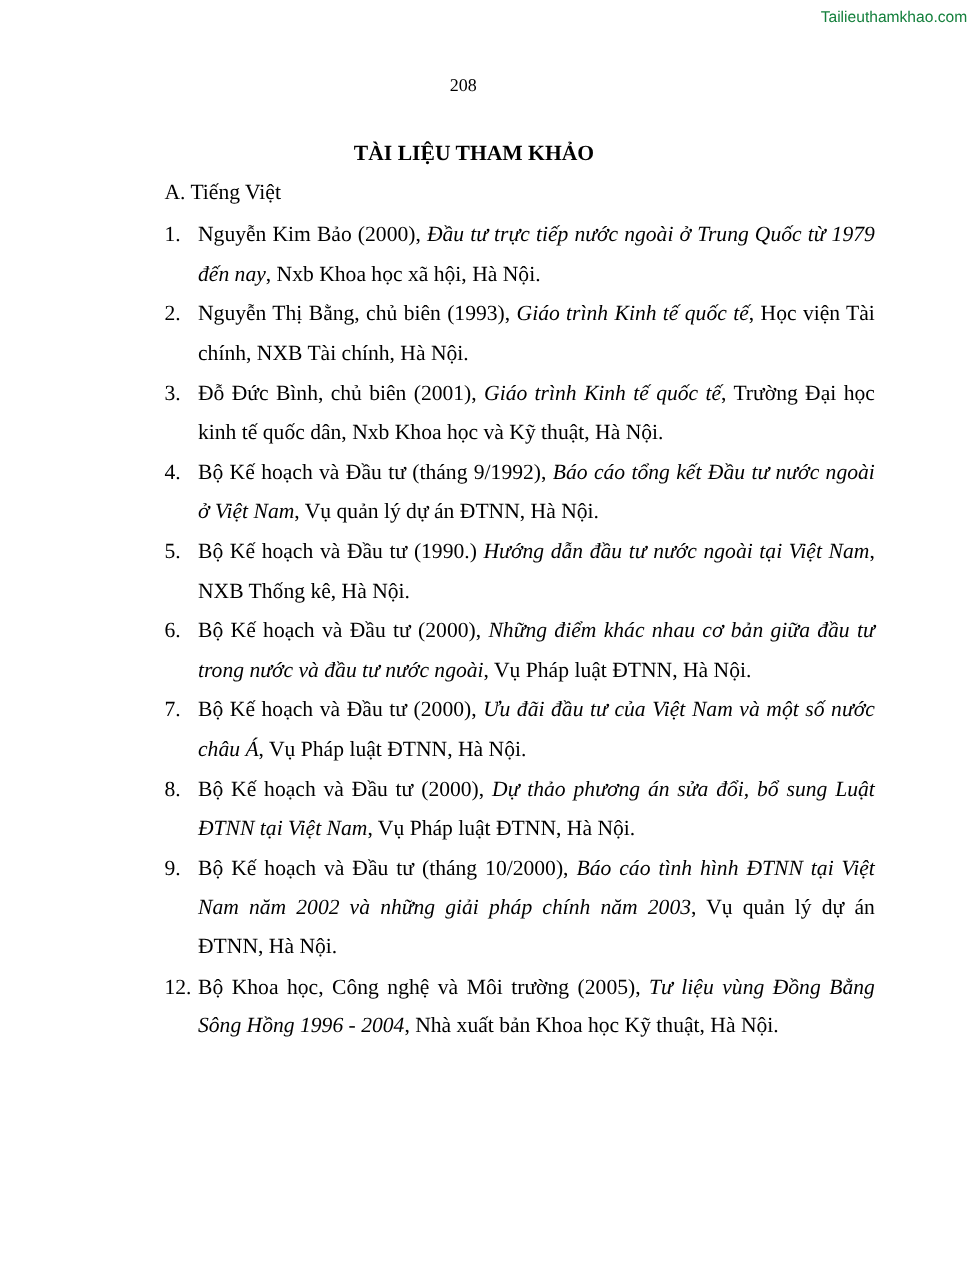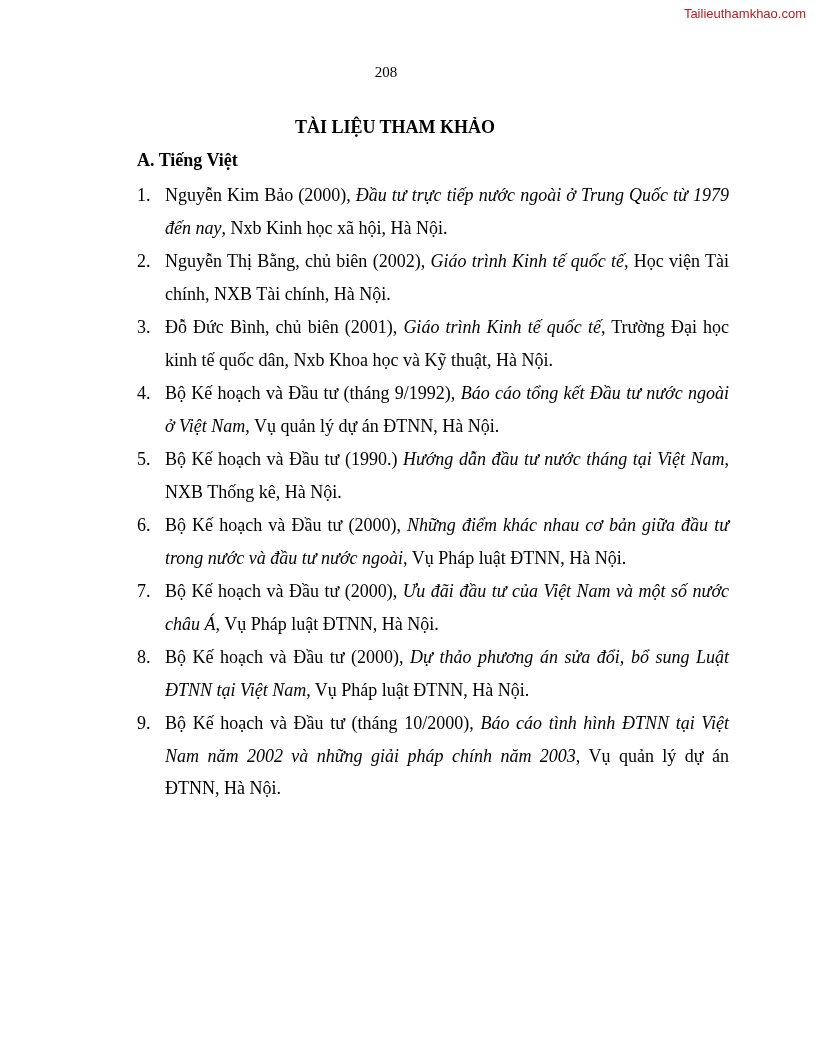--- a/index.html
+++ b/index.html
@@ -4,53 +4,54 @@
 <style>
   html, body { margin: 0; padding: 0; background: #ffffff; }
   body {
     width: 816px; height: 1056px; position: relative; overflow: hidden;
     font-family: "Liberation Serif", "DejaVu Serif", serif;
     color: #000;
   }
   .watermark {
     position: absolute; top: 6px; right: 10px;
     font-family: "Liberation Sans", "DejaVu Sans", sans-serif;
-    font-size: 13px; color: #b91c1c; letter-spacing: 0;
+    font-size: 13px; color: #15803d; letter-spacing: 0;
   }
   .page-number {
     position: absolute; top: 64px; left: 0; width: 772px; text-align: center;
     font-size: 15px;
   }
   .title {
     position: absolute; top: 117px; left: 0; width: 740px; text-align: center;
     font-size: 18px; font-weight: bold; padding-left: 50px; box-sizing: border-box;
   }
   .section-heading {
     position: absolute; top: 150px; left: 137px;
-    font-size: 18px; font-weight: bold;
+    font-size: 18px; font-weight: normal;
   }
   .refs { position: absolute; left: 137px; width: 592px; top: 179px; }
   .ref {
     position: relative; padding-left: 28px; font-size: 18px; line-height: 32.5px;
     text-align: justify; margin-bottom: 1px;
   }
   .ref .num { position: absolute; left: 0; top: 0; }
   .ref i { font-style: italic; }
 </style>
 </head>
 <body>
 
 <div class="watermark">Tailieuthamkhao.com</div>
 <div class="page-number">208</div>
 <div class="title">TÀI LIỆU THAM KHẢO</div>
 <div class="section-heading">A. Tiếng Việt</div>
 
 <div class="refs">
-  <div class="ref"><span class="num">1.</span><span>Nguyễn Kim Bảo (2000), </span><i>Đầu tư trực tiếp nước ngoài ở Trung Quốc từ 1979 đến nay</i><span>, Nxb Kinh học xã hội, Hà Nội.</span></div>
-  <div class="ref"><span class="num">2.</span><span>Nguyễn Thị Bằng, chủ biên (2002), </span><i>Giáo trình Kinh tế quốc tế</i><span>, Học viện Tài chính, NXB Tài chính, Hà Nội.</span></div>
+  <div class="ref"><span class="num">1.</span><span>Nguyễn Kim Bảo (2000), </span><i>Đầu tư trực tiếp nước ngoài ở Trung Quốc từ 1979 đến nay</i><span>, Nxb Khoa học xã hội, Hà Nội.</span></div>
+  <div class="ref"><span class="num">2.</span><span>Nguyễn Thị Bằng, chủ biên (1993), </span><i>Giáo trình Kinh tế quốc tế</i><span>, Học viện Tài chính, NXB Tài chính, Hà Nội.</span></div>
   <div class="ref"><span class="num">3.</span><span>Đỗ Đức Bình, chủ biên (2001), </span><i>Giáo trình Kinh tế quốc tế</i><span>, Trường Đại học kinh tế quốc dân, Nxb Khoa học và Kỹ thuật, Hà Nội.</span></div>
   <div class="ref"><span class="num">4.</span><span>Bộ Kế hoạch và Đầu tư (tháng 9/1992), </span><i>Báo cáo tổng kết Đầu tư nước ngoài ở Việt Nam</i><span>, Vụ quản lý dự án ĐTNN, Hà Nội.</span></div>
-  <div class="ref"><span class="num">5.</span><span>Bộ Kế hoạch và Đầu tư (1990.) </span><i>Hướng dẫn đầu tư nước tháng tại Việt Nam</i><span>, NXB Thống kê, Hà Nội.</span></div>
+  <div class="ref"><span class="num">5.</span><span>Bộ Kế hoạch và Đầu tư (1990.) </span><i>Hướng dẫn đầu tư nước ngoài tại Việt Nam</i><span>, NXB Thống kê, Hà Nội.</span></div>
   <div class="ref"><span class="num">6.</span><span>Bộ Kế hoạch và Đầu tư (2000), </span><i>Những điểm khác nhau cơ bản giữa đầu tư trong nước và đầu tư nước ngoài</i><span>, Vụ Pháp luật ĐTNN, Hà Nội.</span></div>
   <div class="ref"><span class="num">7.</span><span>Bộ Kế hoạch và Đầu tư (2000), </span><i>Ưu đãi đầu tư của Việt Nam và một số nước châu Á</i><span>, Vụ Pháp luật ĐTNN, Hà Nội.</span></div>
   <div class="ref"><span class="num">8.</span><span>Bộ Kế hoạch và Đầu tư (2000), </span><i>Dự thảo phương án sửa đổi, bổ sung Luật ĐTNN tại Việt Nam</i><span>, Vụ Pháp luật ĐTNN, Hà Nội.</span></div>
   <div class="ref"><span class="num">9.</span><span>Bộ Kế hoạch và Đầu tư (tháng 10/2000), </span><i>Báo cáo tình hình ĐTNN tại Việt Nam năm 2002 và những giải pháp chính năm 2003</i><span>, Vụ quản lý dự án ĐTNN, Hà Nội.</span></div>
+  <div class="ref"><span class="num">12.</span><span>Bộ Khoa học, Công nghệ và Môi trường (2005), </span><i>Tư liệu vùng Đồng Bằng Sông Hồng  1996 - 2004</i><span>, Nhà xuất bản Khoa học Kỹ thuật, Hà Nội.</span></div>
 </div>
 
 </body></html>

